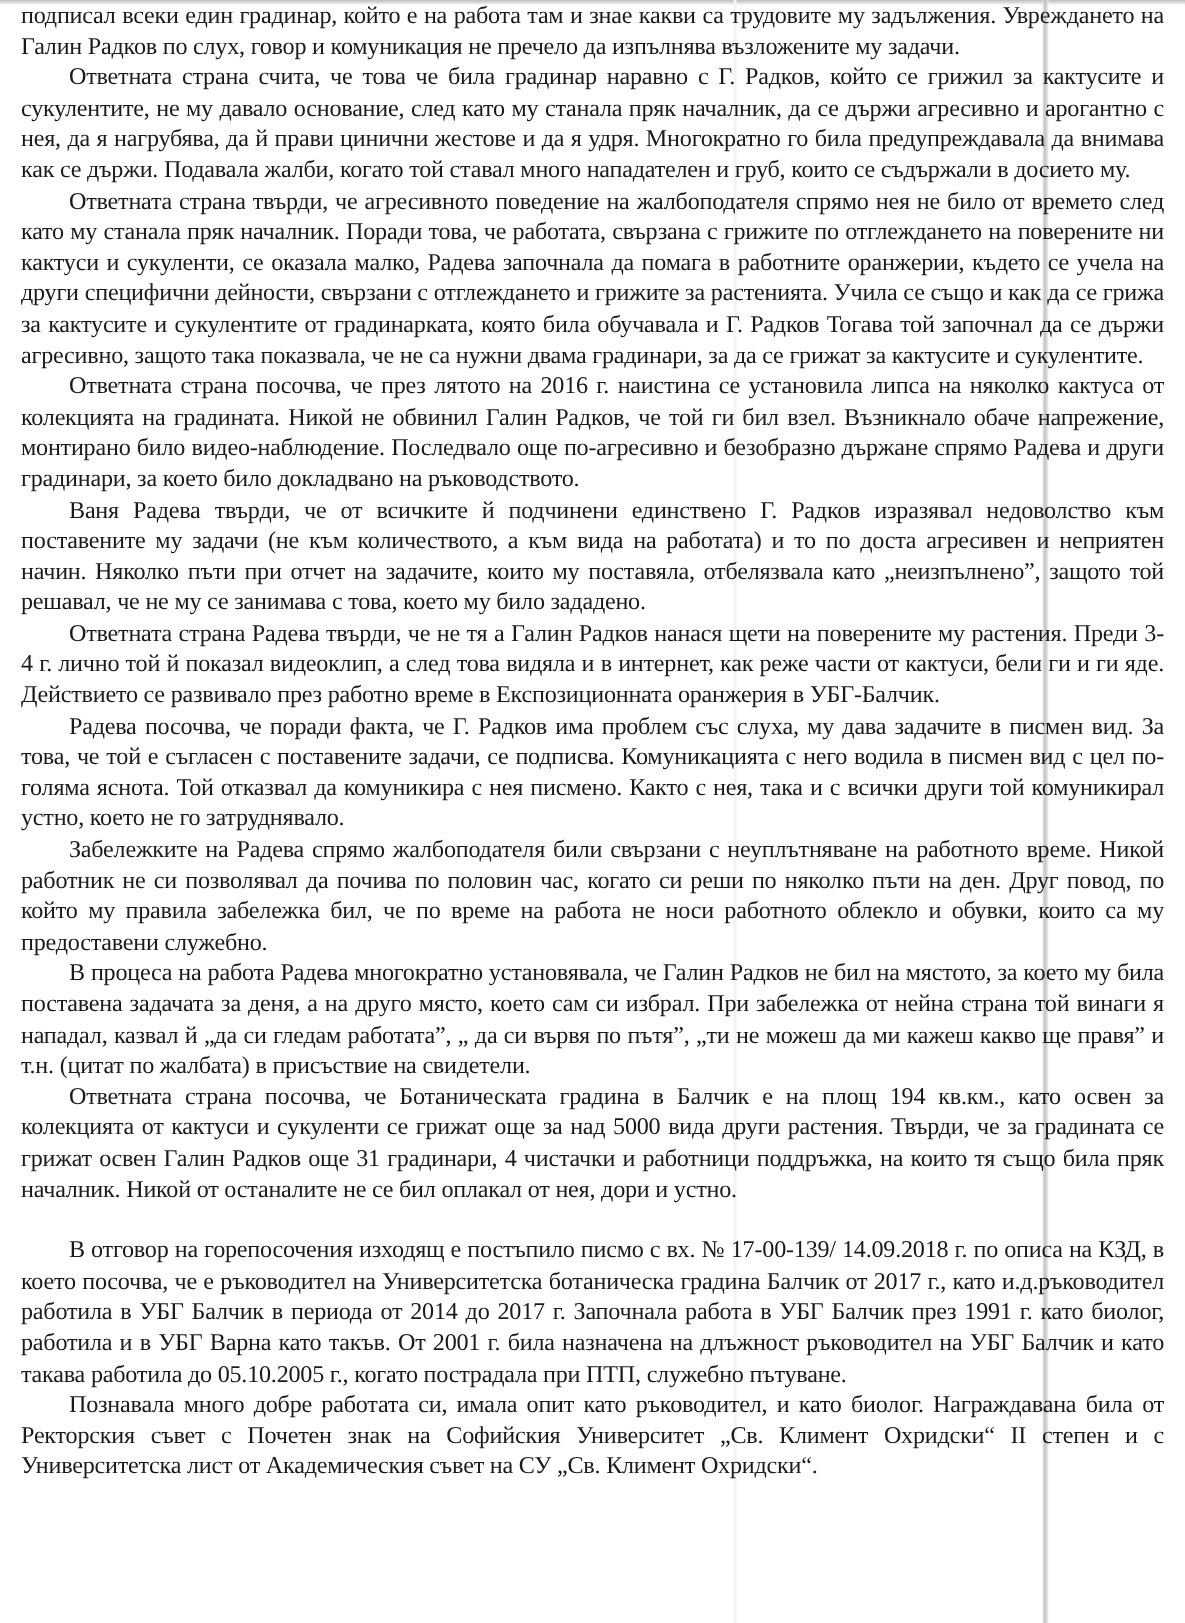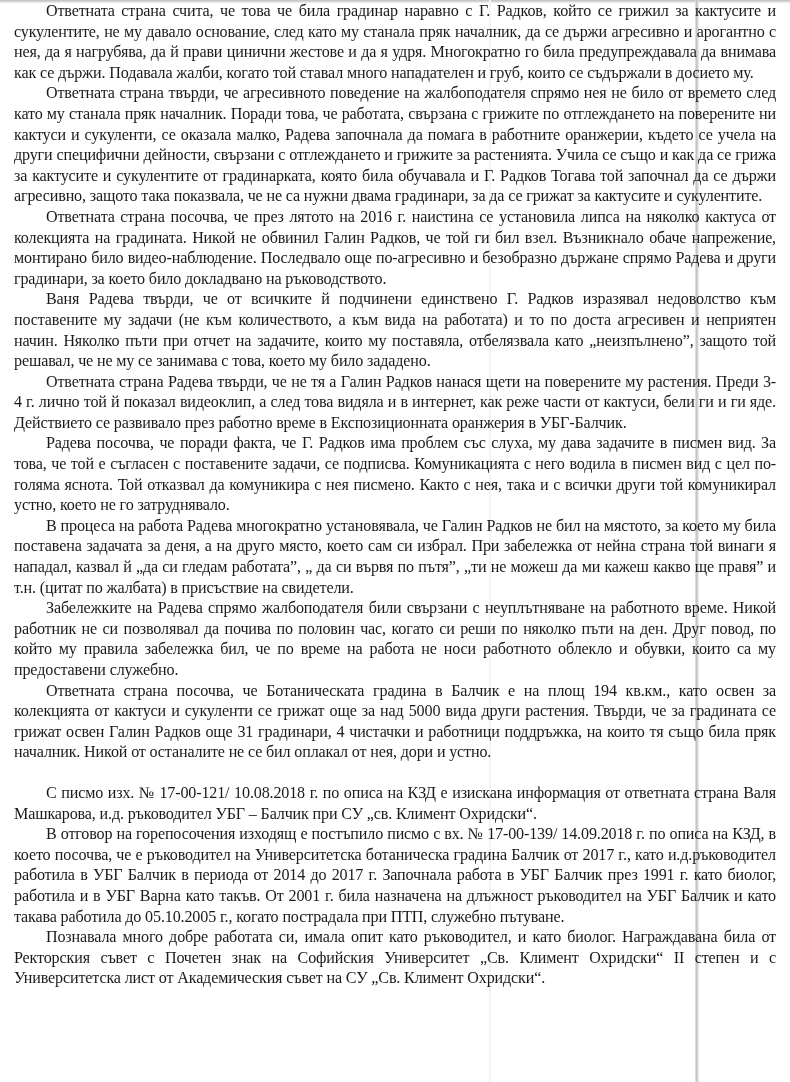--- a/index.html
+++ b/index.html
@@ -34,26 +34,26 @@
   .gap { height:20px; }
 </style>
 </head>
 <body>
 
 <div class="top-shade"></div>
 <div class="scan-line-faint"></div>
 <div class="scan-line"></div>
 
 <div class="page">
+  <p class="cont">подписал всеки един градинар, който е на работа там и знае какви са трудовите му задължения. Увреждането на Галин Радков по слух, говор и комуникация не пречело да изпълнява възложените му задачи.</p>
   <p>Ответната страна счита, че това че била градинар наравно с Г. Радков, който се грижил за кактусите и сукулентите, не му давало основание, след като му станала пряк началник, да се държи агресивно и арогантно с нея, да я нагрубява, да й прави цинични жестове и да я удря. Многократно го била предупреждавала да внимава как се държи. Подавала жалби, когато той ставал много нападателен и груб, които се съдържали в досието му.</p>
   <p>Ответната страна твърди, че агресивното поведение на жалбоподателя спрямо нея не било от времето след като му станала пряк началник. Поради това, че работата, свързана с грижите по отглеждането на поверените ни кактуси и сукуленти, се оказала малко, Радева започнала да помага в работните оранжерии, където се учела на други специфични дейности, свързани с отглеждането и грижите за растенията. Учила се също и как да се грижа за кактусите и сукулентите от градинарката, която била обучавала и Г. Радков Тогава той започнал да се държи агресивно, защото така показвала, че не са нужни двама градинари, за да се грижат за кактусите и сукулентите.</p>
   <p>Ответната страна посочва, че през лятото на 2016 г. наистина се установила липса на няколко кактуса от колекцията на градината. Никой не обвинил Галин Радков, че той ги бил взел. Възникнало обаче напрежение, монтирано било видео-наблюдение. Последвало още по-агресивно и безобразно държане спрямо Радева и други градинари, за което било докладвано на ръководството.</p>
   <p>Ваня Радева твърди, че от всичките й подчинени единствено Г. Радков изразявал недоволство към поставените му задачи (не към количеството, а към вида на работата) и то по доста агресивен и неприятен начин. Няколко пъти при отчет на задачите, които му поставяла, отбелязвала като „неизпълнено”, защото той решавал, че не му се занимава с това, което му било зададено.</p>
   <p>Ответната страна Радева твърди, че не тя а Галин Радков нанася щети на поверените му растения. Преди 3- 4 г. лично той й показал видеоклип, а след това видяла и в интернет, как реже части от кактуси, бели ги и ги яде. Действието се развивало през работно време в Експозиционната оранжерия в УБГ-Балчик.</p>
   <p>Радева посочва, че поради факта, че Г. Радков има проблем със слуха, му дава задачите в писмен вид. За това, че той е съгласен с поставените задачи, се подписва. Комуникацията с него водила в писмен вид с цел по-голяма яснота. Той отказвал да комуникира с нея писмено. Както с нея, така и с всички други той комуникирал устно, което не го затруднявало.</p>
+  <p>Забележките на Радева спрямо жалбоподателя били свързани с неуплътняване на работното време. Никой работник не си позволявал да почива по половин час, когато си реши по няколко пъти на ден. Друг повод, по който му правила забележка бил, че по време на работа не носи работното облекло и обувки, които са му предоставени служебно.</p>
   <p>В процеса на работа Радева многократно установявала, че Галин Радков не бил на мястото, за което му била поставена задачата за деня, а на друго място, което сам си избрал. При забележка от нейна страна той винаги я нападал, казвал й „да си гледам работата”, „ да си вървя по пътя”, „ти не можеш да ми кажеш какво ще правя” и т.н. (цитат по жалбата) в присъствие на свидетели.</p>
-  <p>Забележките на Радева спрямо жалбоподателя били свързани с неуплътняване на работното време. Никой работник не си позволявал да почива по половин час, когато си реши по няколко пъти на ден. Друг повод, по който му правила забележка бил, че по време на работа не носи работното облекло и обувки, които са му предоставени служебно.</p>
   <p>Ответната страна посочва, че Ботаническата градина в Балчик е на площ 194 кв.км., като освен за колекцията от кактуси и сукуленти се грижат още за над 5000 вида други растения. Твърди, че за градината се грижат освен Галин Радков още 31 градинари, 4 чистачки и работници поддръжка, на които тя също била пряк началник. Никой от останалите не се бил оплакал от нея, дори и устно.</p>
   <div class="gap"></div>
-  <p>С писмо изх. № 17-00-121/ 10.08.2018 г. по описа на КЗД е изискана информация от ответната страна Валя Машкарова, и.д. ръководител УБГ – Балчик при СУ „св. Климент Охридски“.</p>
   <p>В отговор на горепосочения изходящ е постъпило писмо с вх. № 17-00-139/ 14.09.2018 г. по описа на КЗД, в което посочва, че е ръководител на Университетска ботаническа градина Балчик от 2017 г., като и.д.ръководител работила в УБГ Балчик в периода от 2014 до 2017 г. Започнала работа в УБГ Балчик през 1991 г. като биолог, работила и в УБГ Варна като такъв. От 2001 г. била назначена на длъжност ръководител на УБГ Балчик и като такава работила до 05.10.2005 г., когато пострадала при ПТП, служебно пътуване.</p>
   <p>Познавала много добре работата си, имала опит като ръководител, и като биолог. Награждавана била от Ректорския съвет с Почетен знак на Софийския Университет „Св. Климент Охридски“ II степен и с Университетска лист от Академическия съвет на СУ „Св. Климент Охридски“.</p>
 </div>
 
 </body></html>

